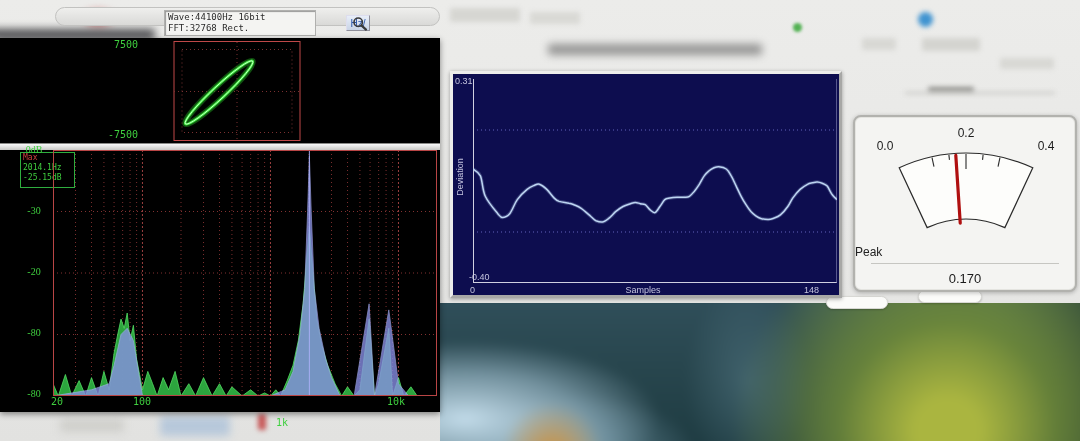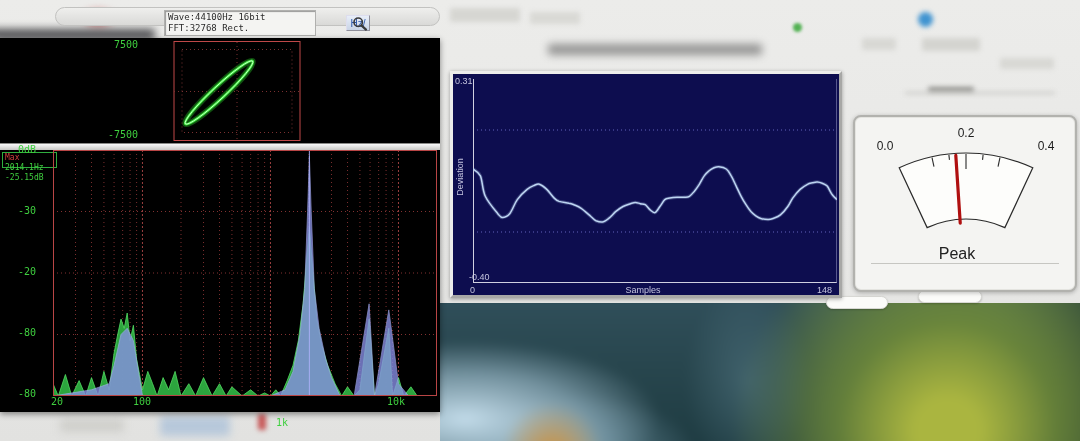--- a/index.html
+++ b/index.html
@@ -28,41 +28,41 @@
           font-family:"Liberation Sans",sans-serif;margin-left:24px;}
   #magnifier{position:absolute;left:296px;top:8px;width:16px;height:16px;}
 
   
   #analyzer{left:0;top:38px;width:440px;height:374px;background:#000;
             box-shadow:0 2px 6px rgba(0,0,0,.45);}
   .green-label{position:absolute;font-family:"DejaVu Sans Mono",monospace;
                font-size:10px;color:#3fcf3f;line-height:10px;}
   #splitter{position:absolute;left:0;top:105px;width:440px;height:7px;
             background:linear-gradient(180deg,#fafafa,#c8c8c6);border-top:1px solid #8a8a88;}
-  #max-box{position:absolute;left:2px;top:114px;width:55px;height:16px;background:#000;
+  #max-box{position:absolute;left:20px;top:114px;width:55px;height:36px;background:#000;
            border:1px solid #2fae3f;padding:0 2px;}
   #max-box .ln{font-family:"DejaVu Sans Mono",monospace;font-size:8px;line-height:10px;white-space:nowrap;}
   #max-box .red{color:#d04040;} #max-box .grn{color:#3fcf3f;}
-  .ytick{left:18px;width:32px;text-align:left;}
+  .ytick{left:18px;width:32px;text-align:center;font-family:Liberation Serif, serif;}
   .xtick{top:359px;width:28px;text-align:center;}
 
   
   #devwin{left:450px;top:71px;width:392px;height:227px;background:#0d0d4f;
           border:3px solid;border-color:#ececea #a8a8a6 #a8a8a6 #ececea;
           box-shadow:0 1px 4px rgba(0,0,0,.35);}
   .dev-label{position:absolute;font-size:9px;color:#c4c4de;line-height:10px;
              font-family:"Liberation Sans",sans-serif;}
   #dev-ylabel{left:-24px;top:98px;width:62px;text-align:center;transform:rotate(-90deg);}
 
   
   #meterwin{left:853px;top:115px;width:224px;height:177px;background:#f4f4f2;
             border:2px solid #b2b2ae;border-radius:8px;
             box-shadow:inset 0 0 0 1px #e4e4e0,0 1px 4px rgba(0,0,0,.25);}
   .meter-scale{position:absolute;width:28px;text-align:center;font-size:12px;color:#1c1c1c;}
-  #meter-title{position:absolute;left:0;top:128px;width:204px;text-align:center;font-size:16px;color:#222;}
+  #meter-title{position:absolute;left:0;top:128px;width:204px;font-size:12px;color:#222;}
   #meter-sep{position:absolute;left:16px;top:146px;width:188px;height:1px;background:#c6c6c2;}
   #meter-value{position:absolute;left:0;top:154px;width:220px;text-align:center;font-size:13px;color:#1a1a1a;}
 
   
   #landscape{left:440px;top:303px;width:640px;height:138px;overflow:hidden;}
   #landscape .inner{position:absolute;left:-15px;top:-15px;width:670px;height:168px;
     filter:blur(5px);
     background:
       radial-gradient(circle at 19% 99%, rgba(205,145,62,.8) 0 2%, transparent 9%),
       radial-gradient(ellipse 300px 120px at 6% 78%, #c3dcea 0%, rgba(175,206,223,.55) 38%, transparent 65%),
@@ -187,21 +187,21 @@
         <rect x="0.5" y="0.5" width="383" height="245" fill="none" stroke="#b94545" stroke-width="1"></rect>
       </svg>
   </div>
 
   <div id="devwin" class="abs">
     <span class="dev-label" style="left:2px;top:2px;">0.31</span>
     <span class="dev-label" style="left:16px;top:198px;text-align:center;">-0.40</span>
     <span class="dev-label" id="dev-ylabel">Deviation</span>
     <span class="dev-label" style="left:17px;top:211px;">0</span>
     <span class="dev-label" style="left:140px;top:211px;width:100px;text-align:center;">Samples</span>
-    <span class="dev-label" style="right:7px;top:211px;">148</span>
+    <span class="dev-label" style="right:20px;top:211px;">148</span>
     <svg id="dev-svg" class="abs" style="left:20px;top:5px;" width="364" height="204" viewBox="0 0 364 204">
         <line x1="0" y1="51" x2="364" y2="51" stroke="#6d6dc8" stroke-width="1" stroke-dasharray="1,3" opacity="0.9"></line>
         <line x1="0" y1="153.00000000000003" x2="364" y2="153.00000000000003" stroke="#6d6dc8" stroke-width="1" stroke-dasharray="1,3" opacity="0.9"></line>
         <line x1="0.5" y1="0" x2="0.5" y2="204" stroke="#d0d0e0" stroke-width="1"></line>
         <line x1="0" y1="203.5" x2="364" y2="203.5" stroke="#d0d0e0" stroke-width="1"></line>
         <line x1="363.5" y1="0" x2="363.5" y2="204" stroke="#8a8ab8" stroke-width="1" opacity="0.6"></line>
         <path d="M0.0,90.0C1.2,91.2 5.3,92.4 7.4,96.9C9.4,101.4 9.4,111.1 12.3,117.3C15.2,123.5 21.7,130.9 24.6,134.4C27.5,137.9 27.5,138.5 29.5,138.5C31.6,138.5 34.4,137.4 36.9,134.4C39.4,131.4 41.4,124.6 44.3,120.6C47.1,116.6 51.2,112.8 54.1,110.4C57.0,108.0 59.4,107.2 61.5,106.3C63.5,105.5 64.4,104.6 66.4,105.3C68.5,106.0 71.3,108.1 73.8,110.4C76.2,112.7 79.1,117.1 81.2,119.1C83.2,121.1 83.6,121.5 86.1,122.4C88.5,123.2 93.5,123.6 95.9,124.2C98.4,124.7 98.8,124.9 100.8,125.7C102.9,126.6 105.3,127.3 108.2,129.3C111.1,131.3 115.6,135.6 118.1,137.7C120.5,139.8 120.9,140.9 123.0,141.8C125.0,142.6 127.9,143.5 130.4,142.8C132.8,142.1 135.7,139.4 137.7,137.7C139.8,136.0 140.6,134.3 142.6,132.6C144.7,130.9 147.6,128.8 150.0,127.5C152.5,126.2 155.4,125.4 157.4,124.7C159.5,124.0 160.7,123.4 162.3,123.4C164.0,123.4 165.6,124.3 167.2,124.7C168.9,125.1 170.5,124.7 172.2,125.7C173.8,126.7 175.4,129.5 177.1,130.8C178.7,132.1 180.4,134.2 182.0,133.6C183.6,133.1 185.3,129.7 186.9,127.5C188.6,125.3 190.2,122.0 191.8,120.6C193.5,119.2 194.7,119.5 196.8,119.1C198.8,118.7 201.7,118.4 204.1,118.3C206.6,118.2 209.5,118.5 211.5,118.3C213.6,118.1 214.8,118.3 216.4,117.3C218.1,116.3 219.7,114.2 221.4,112.2C223.0,110.2 224.6,107.9 226.3,105.3C227.9,102.8 229.5,99.2 231.2,96.9C232.8,94.6 234.5,93.2 236.1,91.8C237.7,90.4 239.4,89.4 241.0,88.7C242.7,88.1 243.9,87.5 245.9,87.7C248.0,87.9 251.3,88.5 253.3,90.0C255.4,91.5 256.6,94.1 258.2,96.9C259.9,99.7 261.5,103.7 263.2,107.1C264.8,110.5 266.4,114.2 268.1,117.3C269.7,120.4 271.4,123.2 273.0,125.7C274.6,128.3 276.3,130.7 277.9,132.6C279.6,134.5 281.2,135.8 282.8,136.9C284.5,138.1 285.7,138.9 287.8,139.5C289.8,140.1 293.1,140.5 295.1,140.5C297.2,140.5 298.0,140.3 300.1,139.5C302.1,138.7 305.0,137.9 307.4,135.9C309.9,133.9 312.8,130.3 314.8,127.5C316.9,124.7 317.7,121.9 319.7,119.1C321.8,116.2 324.6,112.7 327.1,110.4C329.6,108.1 332.4,106.4 334.5,105.3C336.5,104.2 337.8,104.2 339.4,103.8C341.0,103.4 342.7,102.9 344.3,103.0C346.0,103.1 347.6,103.6 349.2,104.3C350.9,105.0 352.5,105.2 354.2,107.1C355.8,109.0 357.4,113.3 359.1,115.5C360.7,117.8 363.2,119.8 364.0,120.6" fill="none" stroke="#bdd5f2" stroke-width="3.4" opacity="0.25"></path>
         <path d="M0.0,90.0C1.2,91.2 5.3,92.4 7.4,96.9C9.4,101.4 9.4,111.1 12.3,117.3C15.2,123.5 21.7,130.9 24.6,134.4C27.5,137.9 27.5,138.5 29.5,138.5C31.6,138.5 34.4,137.4 36.9,134.4C39.4,131.4 41.4,124.6 44.3,120.6C47.1,116.6 51.2,112.8 54.1,110.4C57.0,108.0 59.4,107.2 61.5,106.3C63.5,105.5 64.4,104.6 66.4,105.3C68.5,106.0 71.3,108.1 73.8,110.4C76.2,112.7 79.1,117.1 81.2,119.1C83.2,121.1 83.6,121.5 86.1,122.4C88.5,123.2 93.5,123.6 95.9,124.2C98.4,124.7 98.8,124.9 100.8,125.7C102.9,126.6 105.3,127.3 108.2,129.3C111.1,131.3 115.6,135.6 118.1,137.7C120.5,139.8 120.9,140.9 123.0,141.8C125.0,142.6 127.9,143.5 130.4,142.8C132.8,142.1 135.7,139.4 137.7,137.7C139.8,136.0 140.6,134.3 142.6,132.6C144.7,130.9 147.6,128.8 150.0,127.5C152.5,126.2 155.4,125.4 157.4,124.7C159.5,124.0 160.7,123.4 162.3,123.4C164.0,123.4 165.6,124.3 167.2,124.7C168.9,125.1 170.5,124.7 172.2,125.7C173.8,126.7 175.4,129.5 177.1,130.8C178.7,132.1 180.4,134.2 182.0,133.6C183.6,133.1 185.3,129.7 186.9,127.5C188.6,125.3 190.2,122.0 191.8,120.6C193.5,119.2 194.7,119.5 196.8,119.1C198.8,118.7 201.7,118.4 204.1,118.3C206.6,118.2 209.5,118.5 211.5,118.3C213.6,118.1 214.8,118.3 216.4,117.3C218.1,116.3 219.7,114.2 221.4,112.2C223.0,110.2 224.6,107.9 226.3,105.3C227.9,102.8 229.5,99.2 231.2,96.9C232.8,94.6 234.5,93.2 236.1,91.8C237.7,90.4 239.4,89.4 241.0,88.7C242.7,88.1 243.9,87.5 245.9,87.7C248.0,87.9 251.3,88.5 253.3,90.0C255.4,91.5 256.6,94.1 258.2,96.9C259.9,99.7 261.5,103.7 263.2,107.1C264.8,110.5 266.4,114.2 268.1,117.3C269.7,120.4 271.4,123.2 273.0,125.7C274.6,128.3 276.3,130.7 277.9,132.6C279.6,134.5 281.2,135.8 282.8,136.9C284.5,138.1 285.7,138.9 287.8,139.5C289.8,140.1 293.1,140.5 295.1,140.5C297.2,140.5 298.0,140.3 300.1,139.5C302.1,138.7 305.0,137.9 307.4,135.9C309.9,133.9 312.8,130.3 314.8,127.5C316.9,124.7 317.7,121.9 319.7,119.1C321.8,116.2 324.6,112.7 327.1,110.4C329.6,108.1 332.4,106.4 334.5,105.3C336.5,104.2 337.8,104.2 339.4,103.8C341.0,103.4 342.7,102.9 344.3,103.0C346.0,103.1 347.6,103.6 349.2,104.3C350.9,105.0 352.5,105.2 354.2,107.1C355.8,109.0 357.4,113.3 359.1,115.5C360.7,117.8 363.2,119.8 364.0,120.6" fill="none" stroke="#bdd5f2" stroke-width="1.5"></path>
       </svg>
   </div>
@@ -214,15 +214,16 @@
         <path d="M44.22631464496949,50.8033696482093 A158,158 0 0 1 177.77368535503052,50.8033696482093 L149.88088008014435,110.6196835926282 A92,92 0 0 0 72.11911991985565,110.6196835926282 Z" fill="#fdfdfb" stroke="#2a2a2a" stroke-width="1.2"></path>
         <line x1="77.01898061171785" y1="40.72152688217045" x2="78.96693713716078" y2="49.50819094624987" stroke="#2a2a2a" stroke-width="1.1"></line>
         <line x1="93.90790064824155" y1="37.933154899095825" x2="94.45223502250137" y2="42.903436590207406" stroke="#2a2a2a" stroke-width="1.1"></line>
         <line x1="111" y1="37" x2="111" y2="52" stroke="#2a2a2a" stroke-width="1.1"></line>
         <line x1="128.09209935175843" y1="37.933154899095825" x2="127.54776497749862" y2="42.903436590207406" stroke="#2a2a2a" stroke-width="1.1"></line>
         <line x1="144.98101938828214" y1="40.72152688217045" x2="143.03306286283922" y2="49.50819094624987" stroke="#2a2a2a" stroke-width="1.1"></line>
         <line x1="105.24452462774741" y1="106.1884147550029" x2="100.79711184009768" y2="38.33400797477785" stroke="#b01010" stroke-width="3.2" stroke-linecap="round"></line>
       </svg>
     <div id="meter-title">Peak</div>
     <div id="meter-sep"></div>
+    <div id="meter-value">0.170</div>
   </div>
 
 </div>
 
 </body></html>

